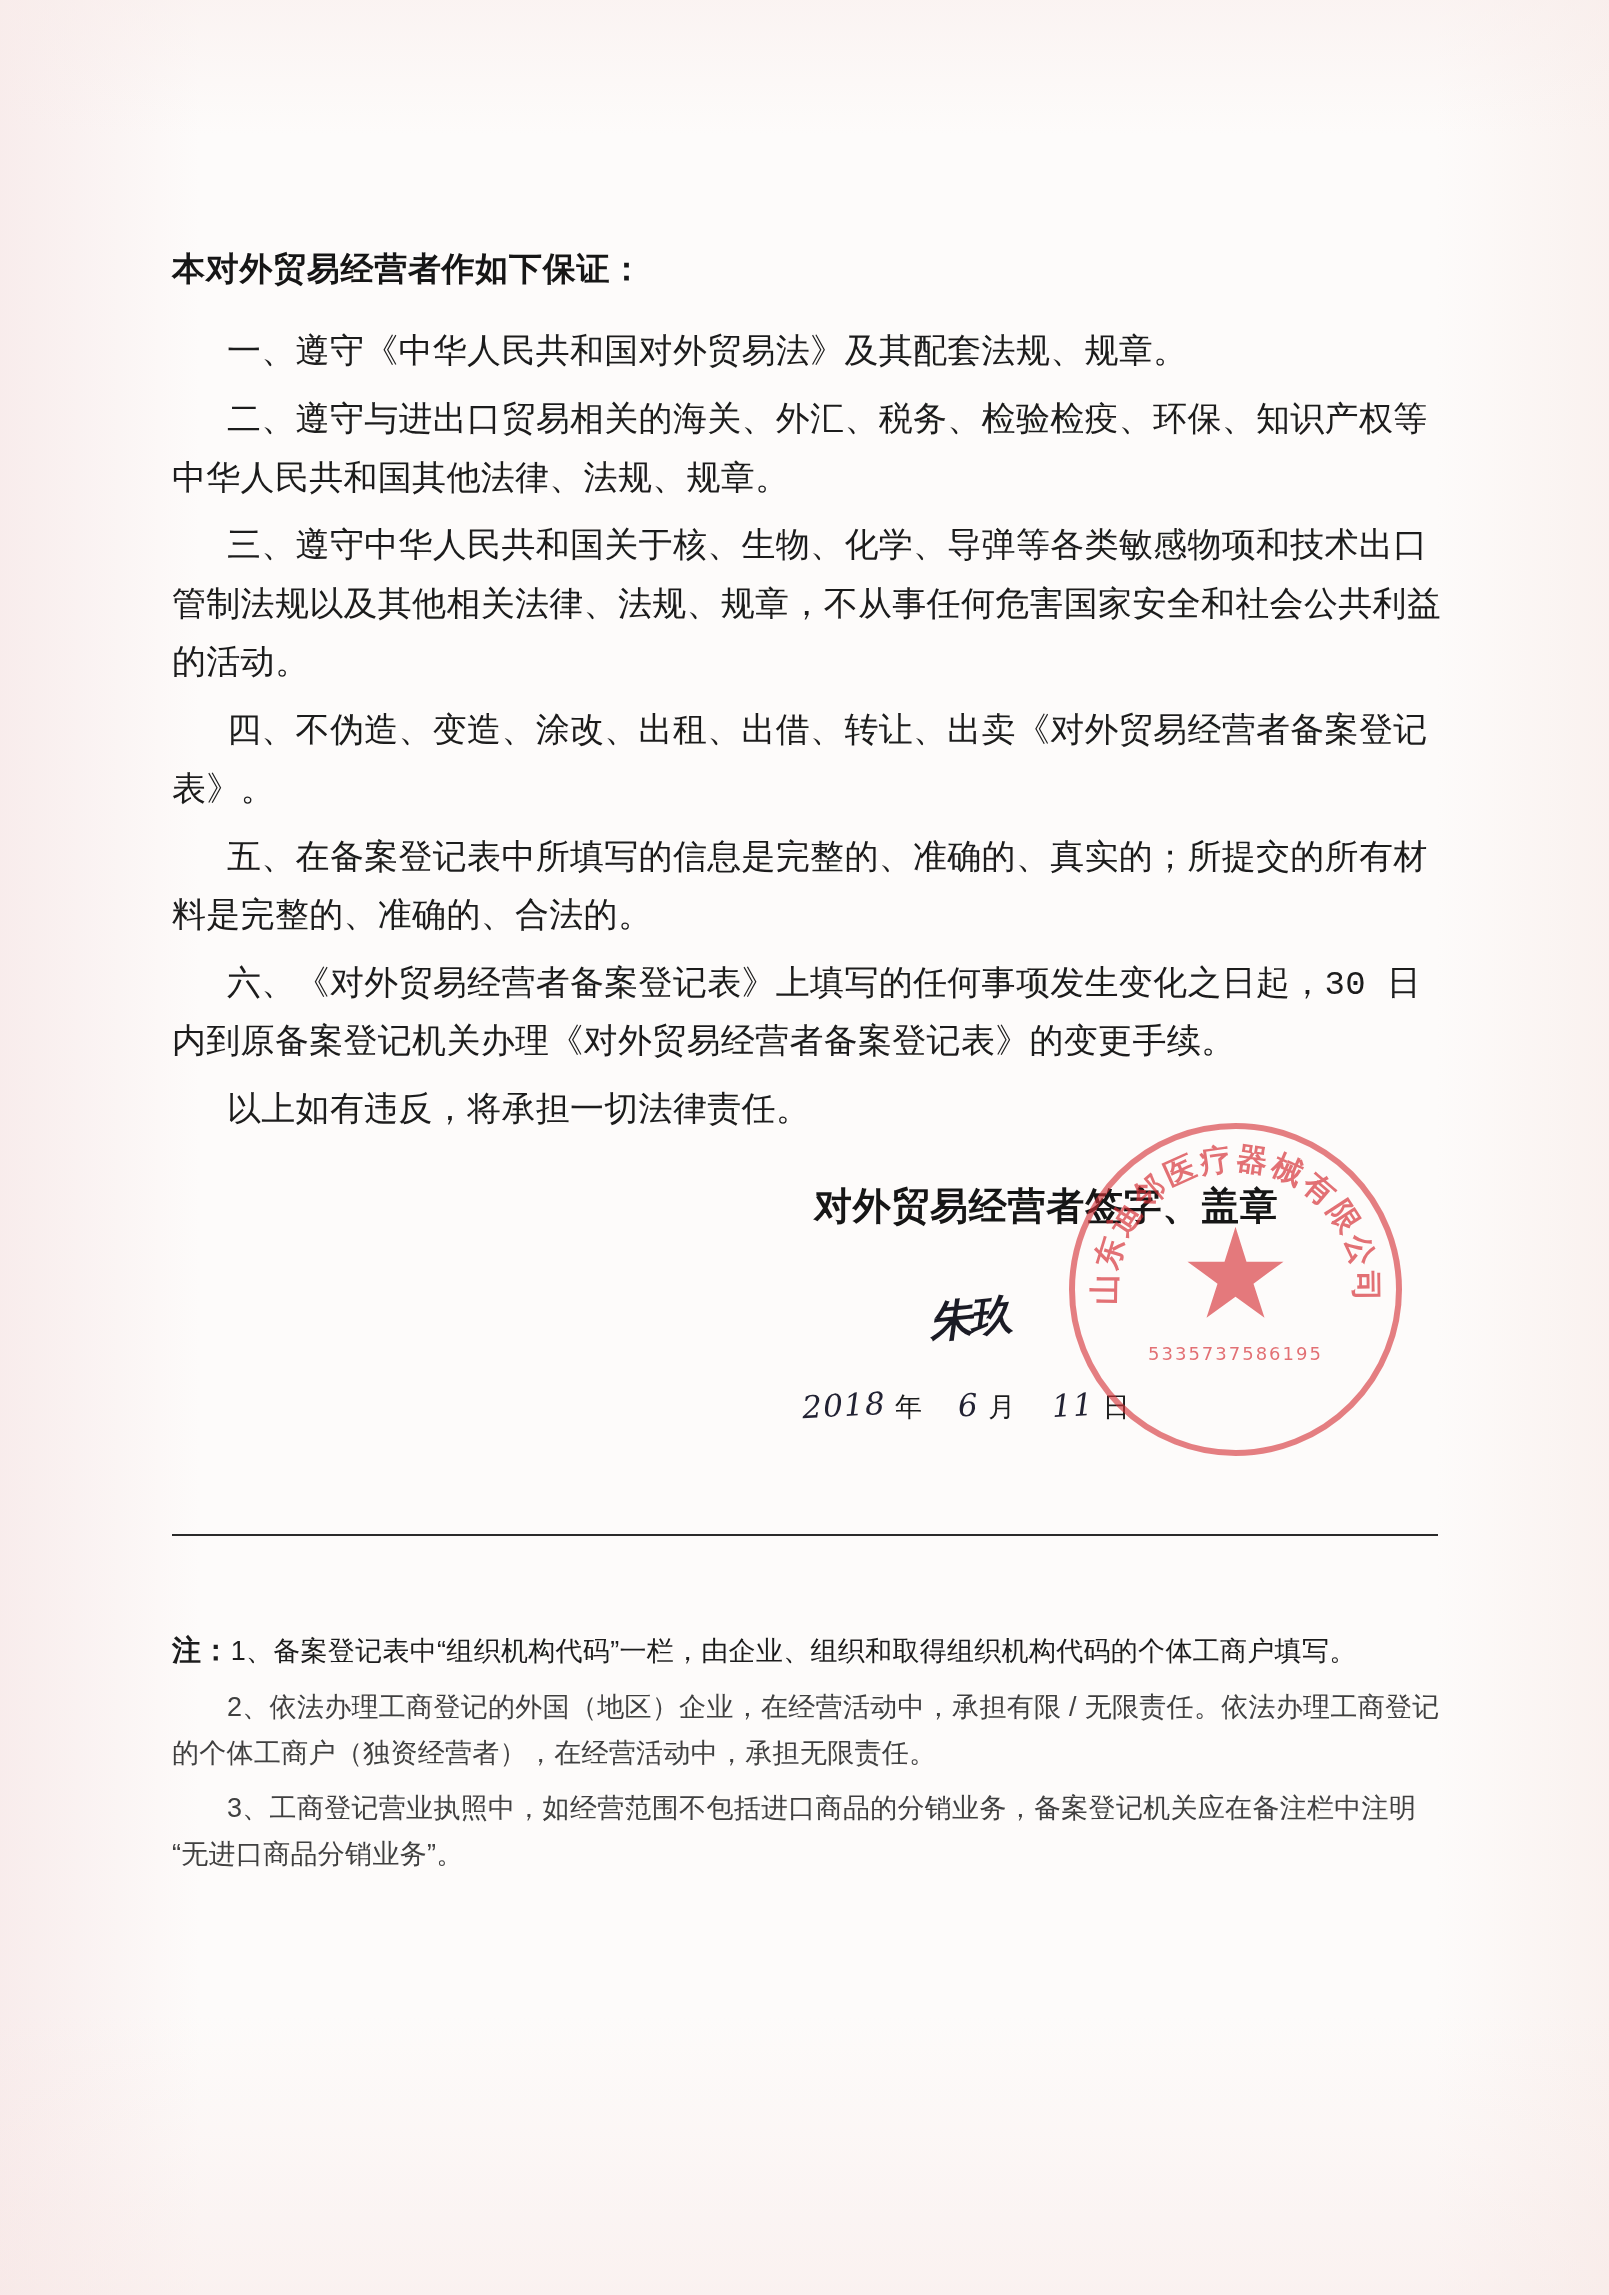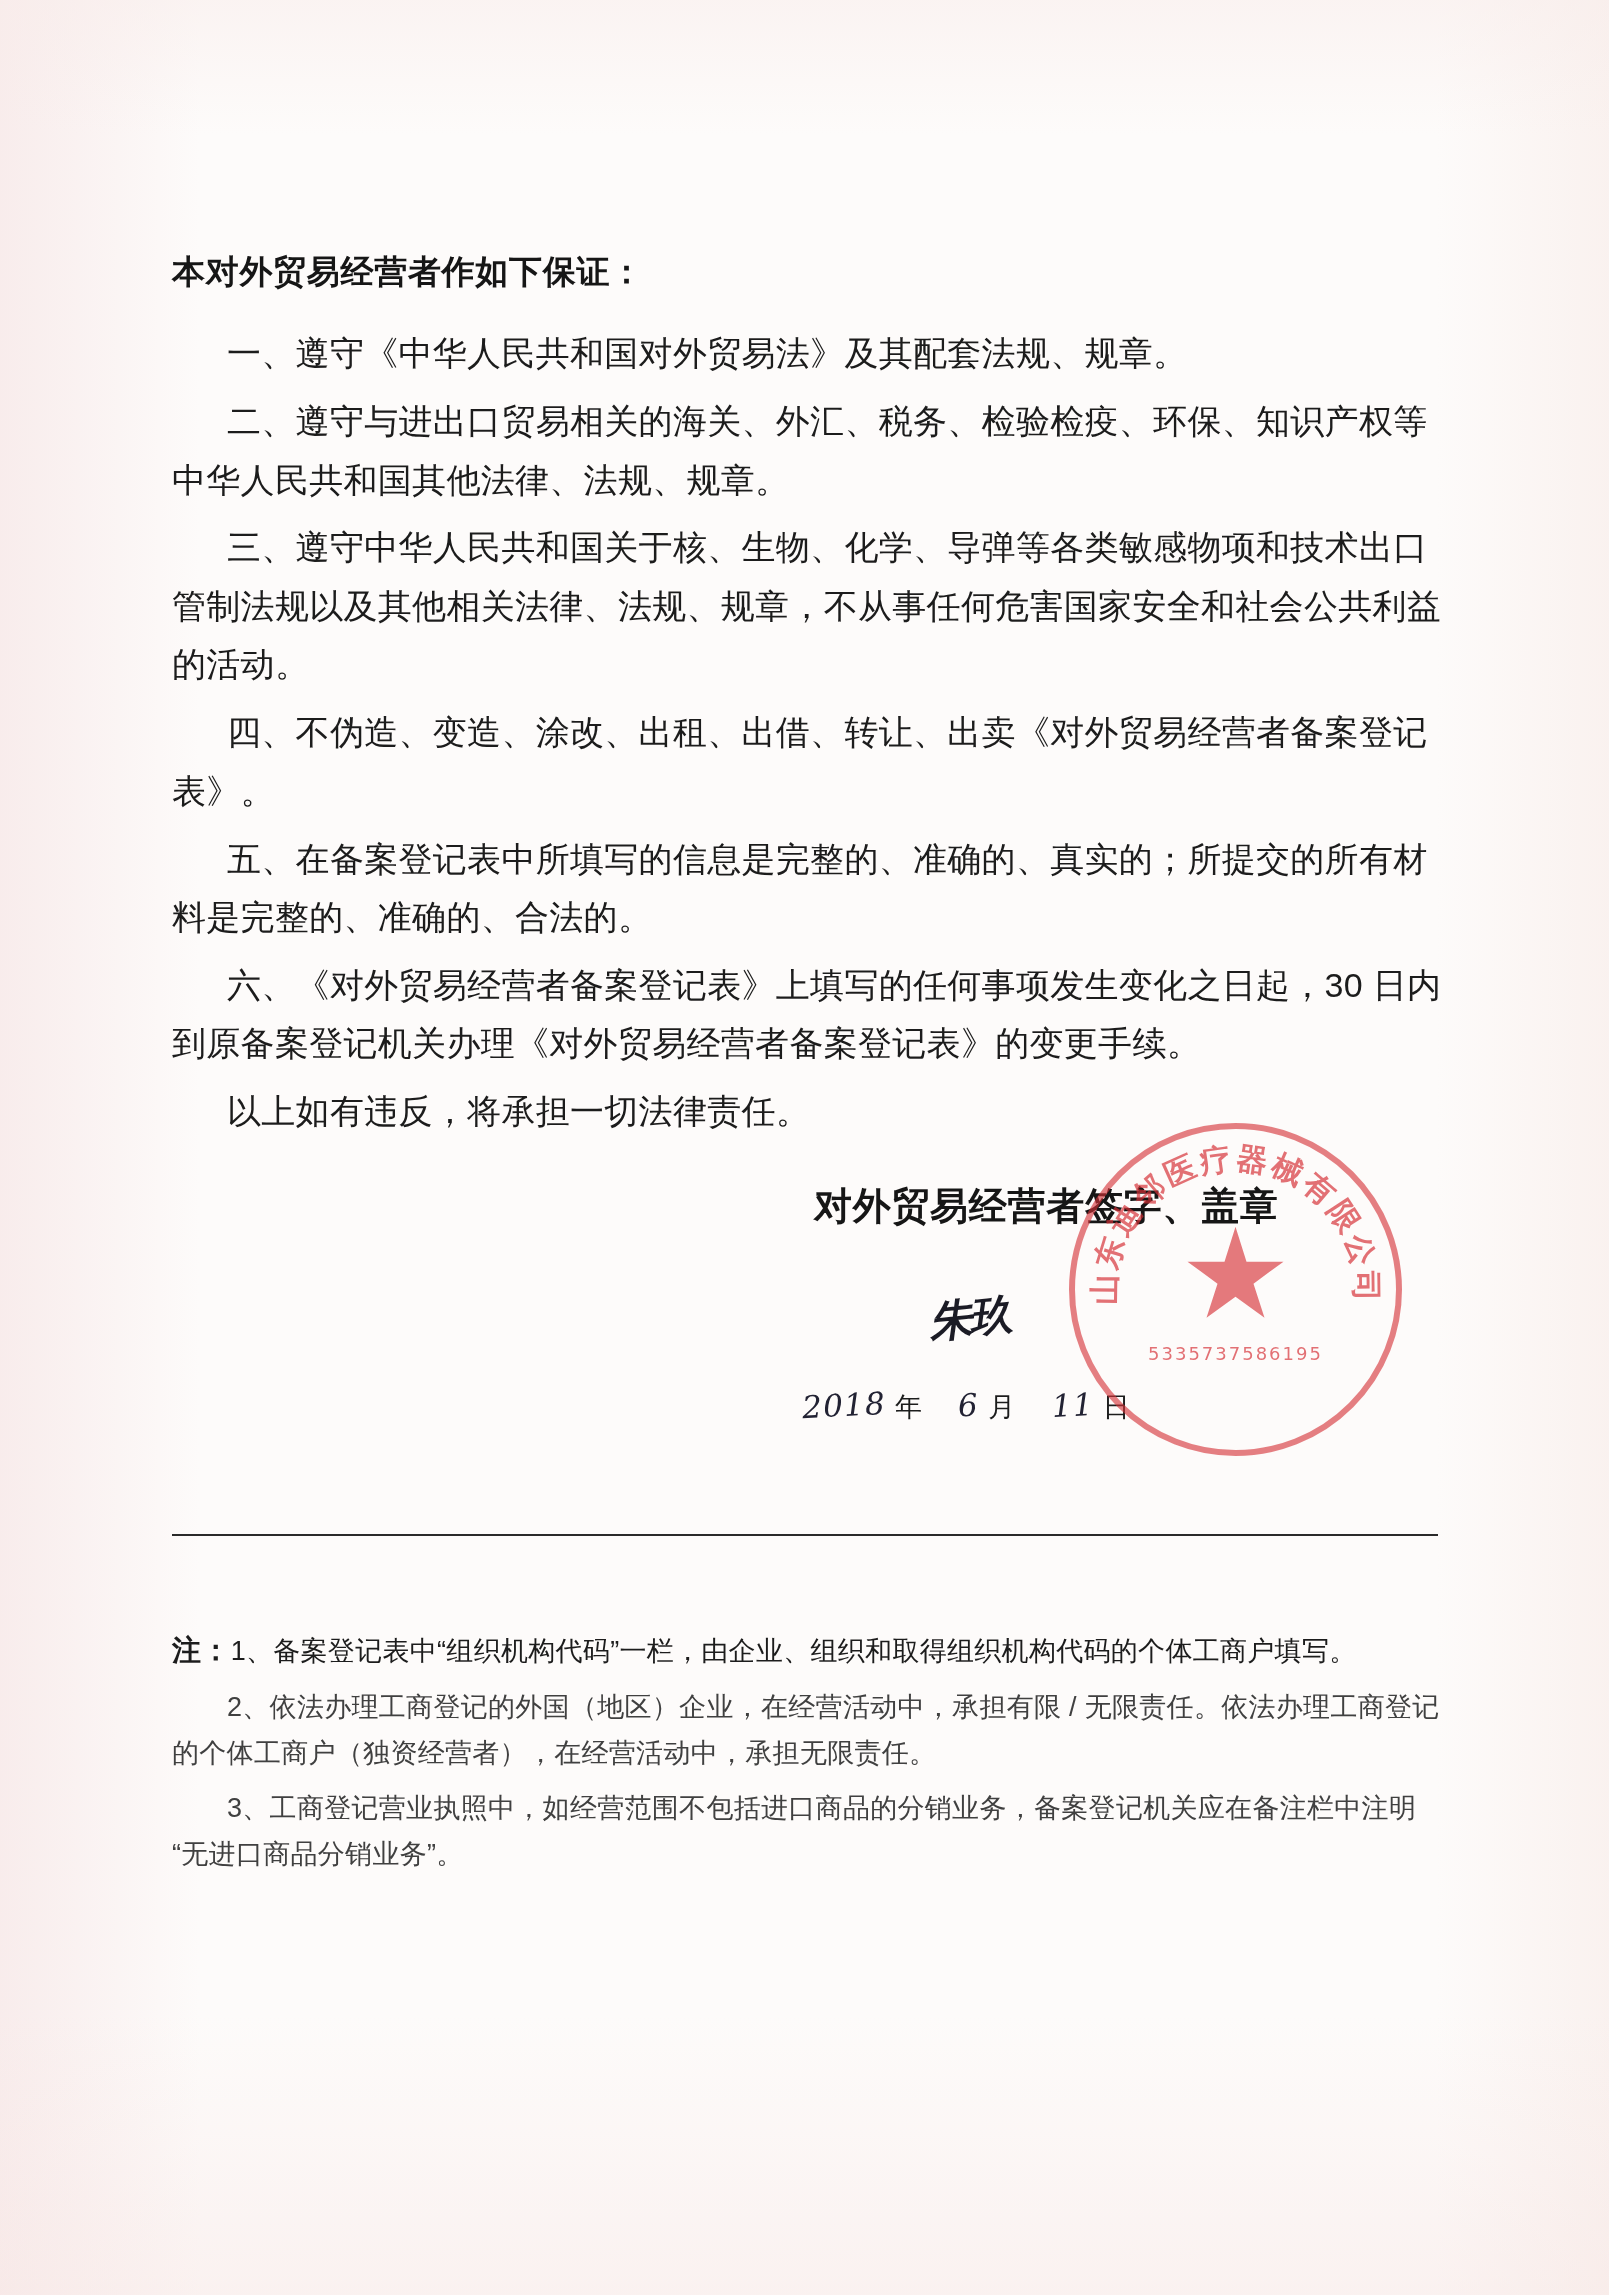--- a/index.html
+++ b/index.html
@@ -45,20 +45,21 @@
     width: 1610px; height: 134px;
     background: linear-gradient(to bottom, rgba(248,236,234,0.5), rgba(255,255,255,0));
     pointer-events: none;
   }
 
   .content {
     position: absolute;
     left: 172px;
     top: 249px;
     width: 1270px;
+    font-family: Liberation Mono, monospace;
   }
 
   .doc-title {
     font-size: 33px;
     font-weight: bold;
     letter-spacing: 0.7px;
     color: #161616;
     margin: 0 0 29px 0;
     line-height: 1.4;
   }

